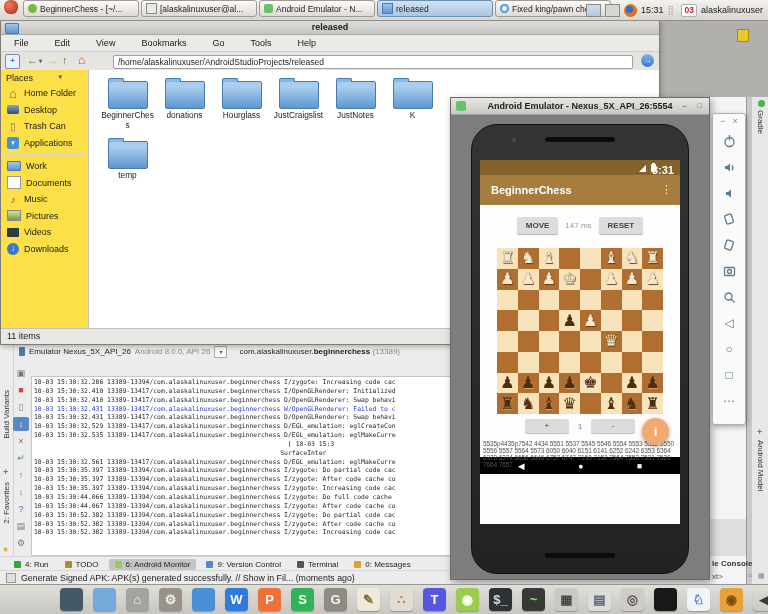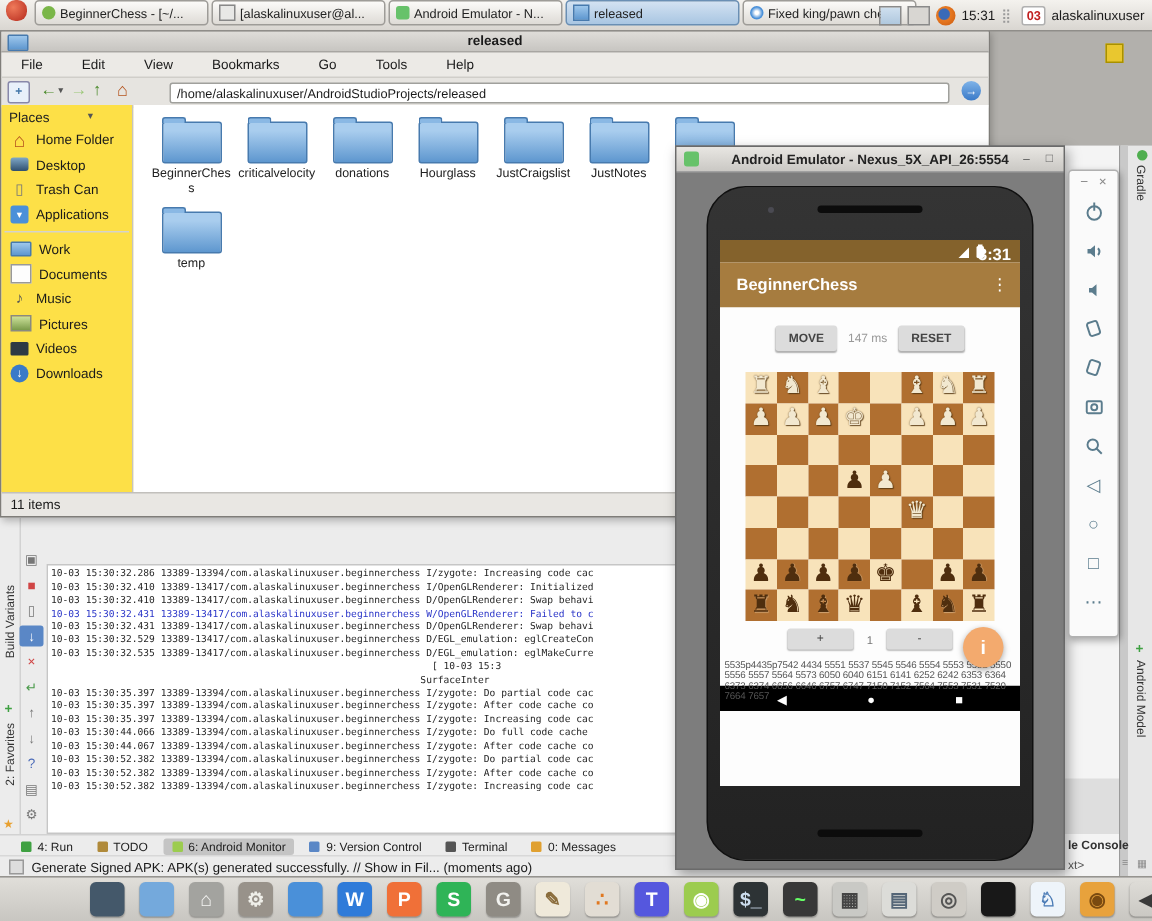--- a/index.html
+++ b/index.html
@@ -153,20 +153,27 @@
 </head>
 <body>
 
 <div id="root">
 
   <div class="desk-tr">
     <div class="yellow-sq"></div>
   </div>
 
   <div class="as">
+    <div class="as-devrow">
+      <span class="dev-ic"></span>
+      <span>Emulator Nexus_5X_API_26</span>
+      <span class="gray">Android 8.0.0, API 26</span>
+      <span class="dd-box">▾</span>
+      <span style="margin-left:8px"><span>com.alaskalinuxuser.</span><b>beginnerchess</b> <span class="gray">(13389)</span></span>
+    </div>
     <div class="as-leftedge">
       <span class="vtab" style="top:45px">Build Variants</span>
       <span class="vplus" style="top:122px">+</span>
       <span class="vtab" style="top:137px">2: Favorites</span>
       <span class="vstar" style="top:200px">★</span>
     </div>
     <div class="as-iconcol">
       <span class="g">▣</span>
       <span class="g red">■</span>
       <span class="g">▯</span>
@@ -185,20 +192,21 @@
     <div class="lc-line">10-03 15:30:32.286 13389-13394/com.alaskalinuxuser.beginnerchess I/zygote: Increasing code cac</div>
         <div class="lc-line">10-03 15:30:32.410 13389-13417/com.alaskalinuxuser.beginnerchess I/OpenGLRenderer: Initialized</div>
         <div class="lc-line">10-03 15:30:32.410 13389-13417/com.alaskalinuxuser.beginnerchess D/OpenGLRenderer: Swap behavi</div>
         <div class="lc-line warn">10-03 15:30:32.431 13389-13417/com.alaskalinuxuser.beginnerchess W/OpenGLRenderer: Failed to c</div>
         <div class="lc-line">10-03 15:30:32.431 13389-13417/com.alaskalinuxuser.beginnerchess D/OpenGLRenderer: Swap behavi</div>
         <div class="lc-line">10-03 15:30:32.529 13389-13417/com.alaskalinuxuser.beginnerchess D/EGL_emulation: eglCreateCon</div>
         <div class="lc-line">10-03 15:30:32.535 13389-13417/com.alaskalinuxuser.beginnerchess D/EGL_emulation: eglMakeCurre</div>
         <div class="lc-line"></div>
         <div class="lc-line">                                                                  [ 10-03 15:3</div>
         <div class="lc-line">                                                                SurfaceInter</div>
+        <div class="lc-line">10-03 15:30:32.561 13389-13417/com.alaskalinuxuser.beginnerchess D/EGL_emulation: eglMakeCurre</div>
         <div class="lc-line">10-03 15:30:35.397 13389-13394/com.alaskalinuxuser.beginnerchess I/zygote: Do partial code cac</div>
         <div class="lc-line">10-03 15:30:35.397 13389-13394/com.alaskalinuxuser.beginnerchess I/zygote: After code cache co</div>
         <div class="lc-line">10-03 15:30:35.397 13389-13394/com.alaskalinuxuser.beginnerchess I/zygote: Increasing code cac</div>
         <div class="lc-line">10-03 15:30:44.066 13389-13394/com.alaskalinuxuser.beginnerchess I/zygote: Do full code cache</div>
         <div class="lc-line">10-03 15:30:44.067 13389-13394/com.alaskalinuxuser.beginnerchess I/zygote: After code cache co</div>
         <div class="lc-line">10-03 15:30:52.382 13389-13394/com.alaskalinuxuser.beginnerchess I/zygote: Do partial code cac</div>
         <div class="lc-line">10-03 15:30:52.382 13389-13394/com.alaskalinuxuser.beginnerchess I/zygote: After code cache co</div>
         <div class="lc-line">10-03 15:30:52.382 13389-13394/com.alaskalinuxuser.beginnerchess I/zygote: Increasing code cac</div>
       </div>
     <div class="as-bottomtabs">
@@ -336,24 +344,20 @@
           </div>
       </div>
       <div class="fm-files">
         <div class="frow">
 
             <div class="fitem">
               <div class="ficon"></div>
               <div class="flabel">BeginnerChess</div>
             </div>
 
-            <div class="fitem">
-              <div class="ficon"></div>
-              <div class="flabel">criticalvelocity</div>
-            </div>
 
             <div class="fitem">
               <div class="ficon"></div>
               <div class="flabel">donations</div>
             </div>
 
             <div class="fitem">
               <div class="ficon"></div>
               <div class="flabel">Hourglass</div>
             </div>

